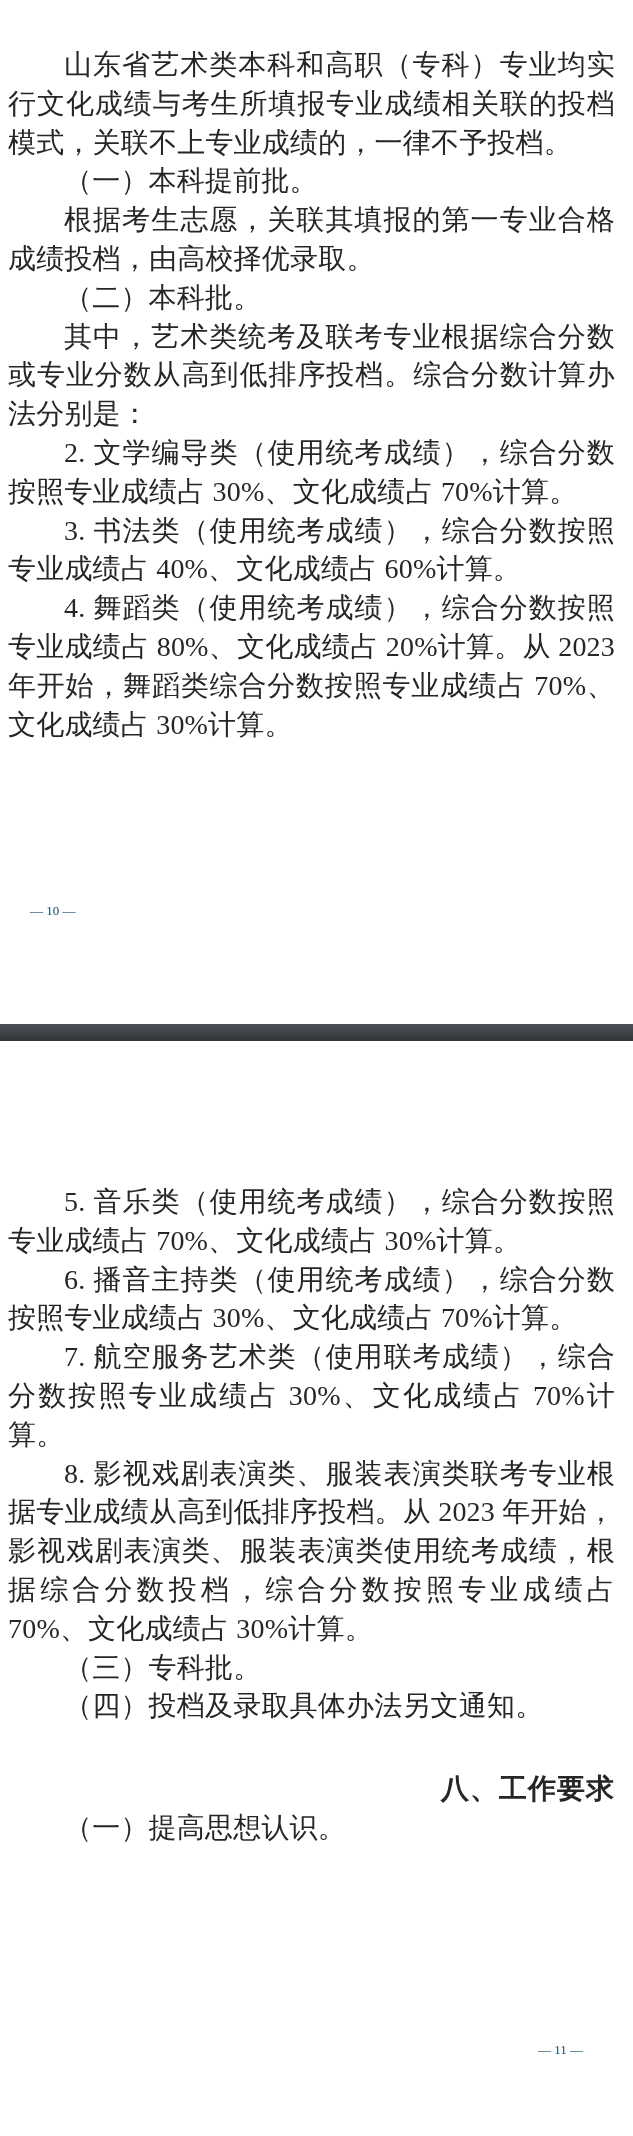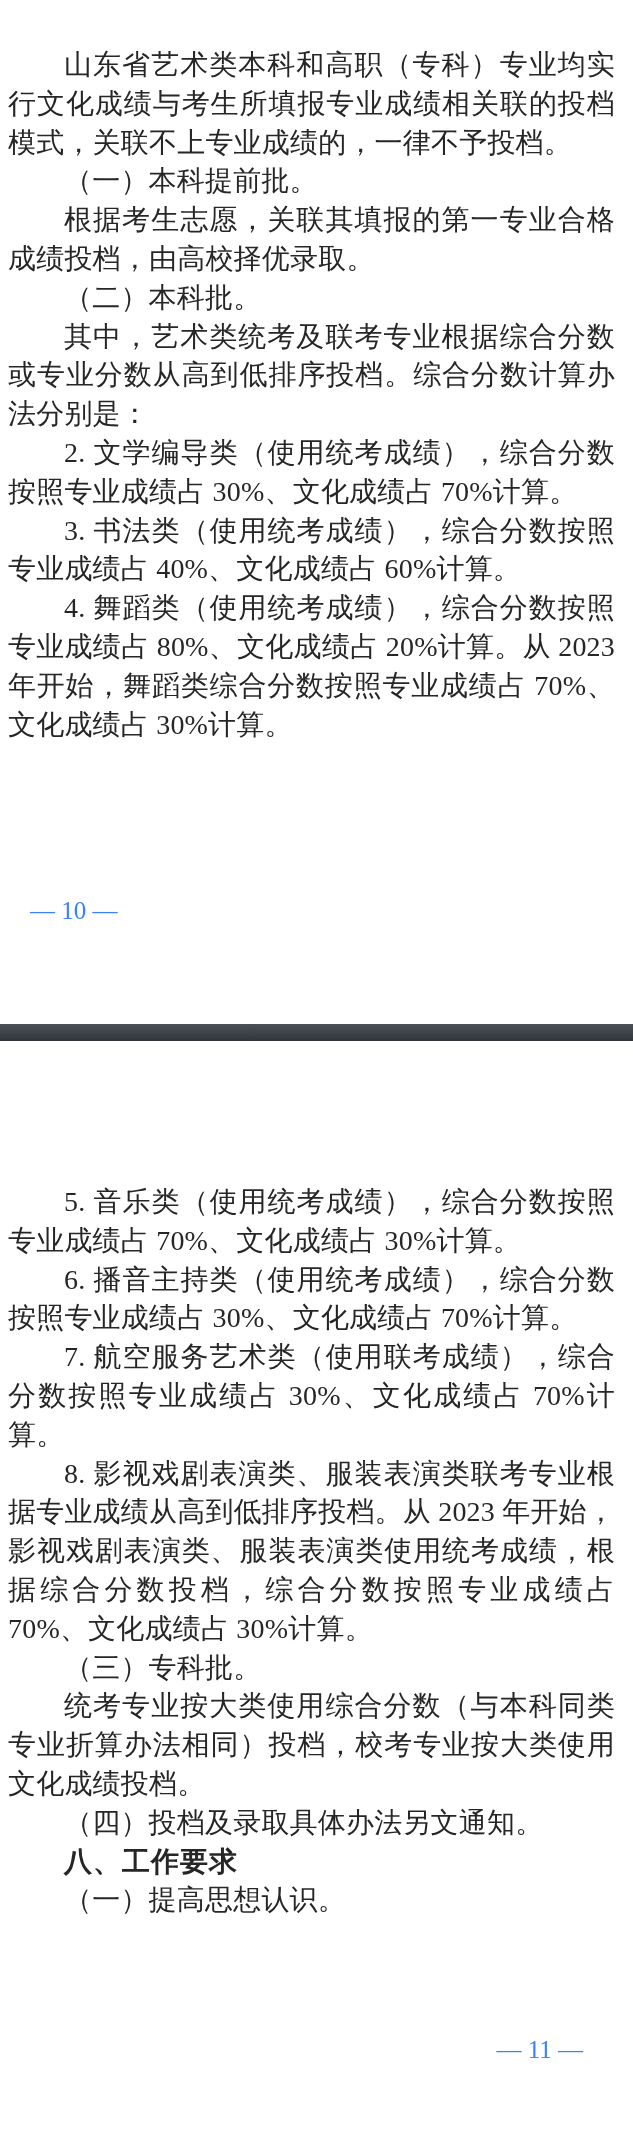--- a/index.html
+++ b/index.html
@@ -27,28 +27,29 @@
     font-size: 28px;
     line-height: 38.8px;
     text-indent: 2em;
     text-align: justify;
     text-justify: inter-character;
     letter-spacing: 0.2px;
   }
   .para.heading {
     font-family: "Liberation Sans", sans-serif;
     font-weight: bold;
-    text-align: left;
+    text-align: right;
     letter-spacing: 1px;
+    margin-top: 44px;
   }
   .page-number {
     position: absolute;
-    font-size: 25px;
+    font-size: 13px;
     line-height: 24px;
-    color: #3b82f6;
+    color: #0c4a6e;
     white-space: nowrap;
   }
   #page1-number { left: 30px; top: 899px; }
   #page2-number { right: 50px; top: 2038px; }
   .separator-band {
     position: absolute;
     left: 0;
     top: 1024px;
     width: 633px;
     height: 17px;
@@ -76,19 +77,18 @@
 <div class="separator-band"></div>
 
 <div>
   <div id="page2-body" class="page-body">
 
   <p class="para">5. 音乐类（使用统考成绩），综合分数按照专业成绩占 70%、文化成绩占 30%计算。</p>
       <p class="para">6. 播音主持类（使用统考成绩），综合分数按照专业成绩占 30%、文化成绩占 70%计算。</p>
       <p class="para">7. 航空服务艺术类（使用联考成绩），综合分数按照专业成绩占 30%、文化成绩占 70%计算。</p>
       <p class="para">8. 影视戏剧表演类、服装表演类联考专业根据专业成绩从高到低排序投档。从 2023 年开始，影视戏剧表演类、服装表演类使用统考成绩，根据综合分数投档，综合分数按照专业成绩占 70%、文化成绩占 30%计算。</p>
       <p class="para">（三）专科批。</p>
-      <p class="para">统考专业按大类使用综合分数（与本科同类专业折算办法相同）投档，校考专业按大类使用文化成绩投档。</p>
       <p class="para">（四）投档及录取具体办法另文通知。</p>
       <p class="para heading">八、工作要求</p>
       <p class="para">（一）提高思想认识。</p>
     </div>
   <div id="page2-number" class="page-number">— 11 —</div>
 </div>
 
 </body></html>

